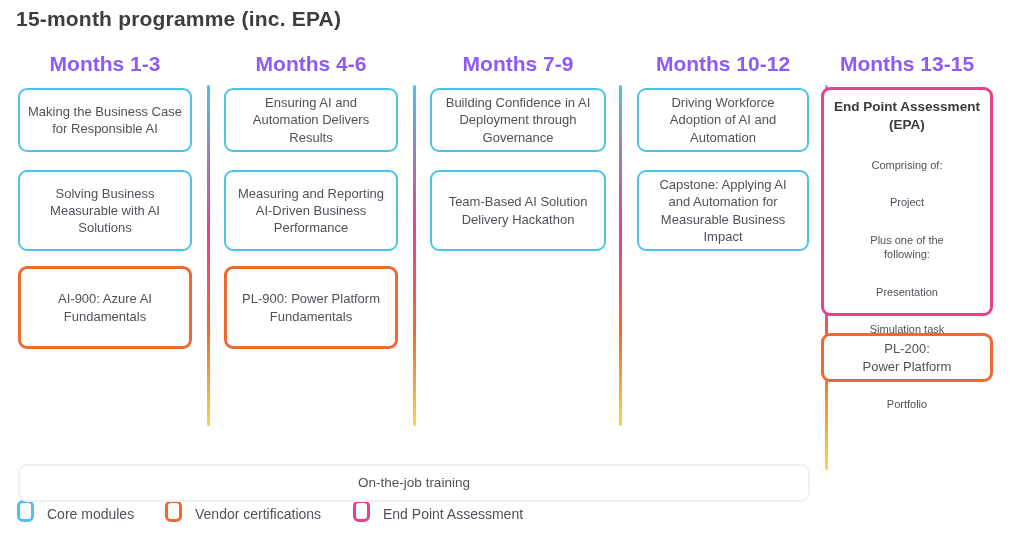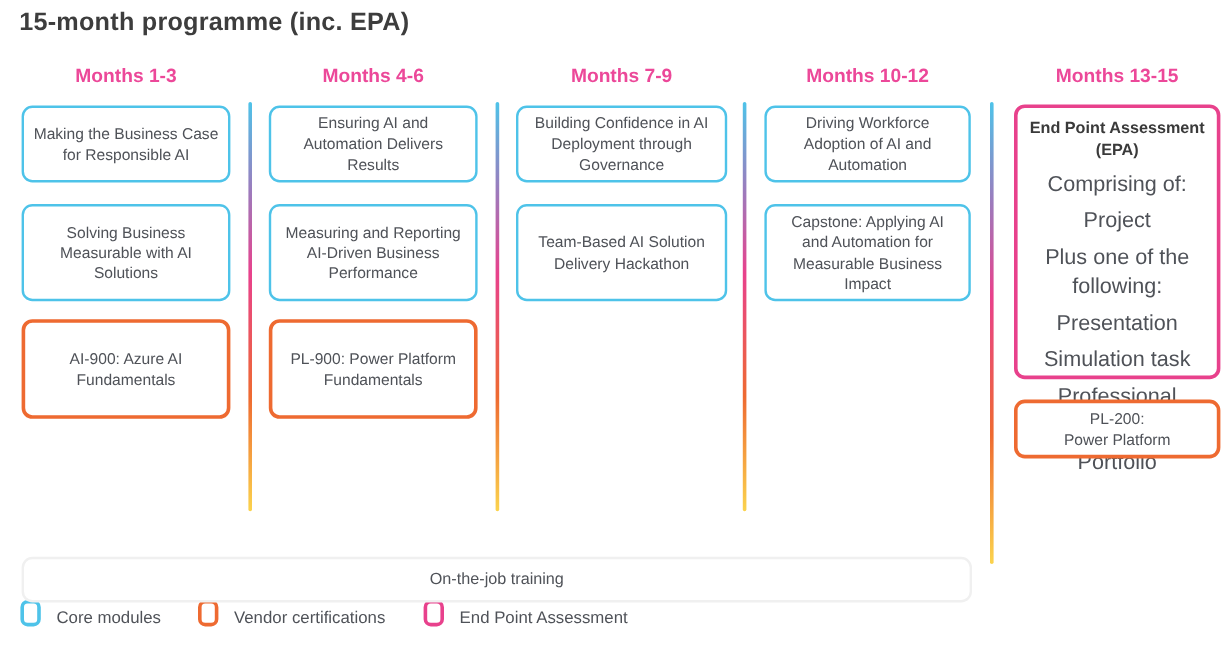--- a/index.html
+++ b/index.html
@@ -10,21 +10,21 @@
   }
   .abs { position: absolute; box-sizing: border-box; }
 
   .page-title {
     left: 16px; top: 7px; margin: 0;
     font-size: 21px; font-weight: bold; color: #3d3d3d; letter-spacing: 0.2px;
   }
 
   .col-header {
     top: 53px; height: 22px;
-    font-size: 16px; font-weight: bold; color: #ec4899;
+    font-size: 21px; font-weight: bold; color: #8b5cf6;
     text-align: center; line-height: 22px;
   }
 
   .divider {
     top: 85px; width: 3px; border-radius: 2px;
     background: linear-gradient(180deg,
       var(--core) 0%, #9d7abc 22%, var(--epa) 42%, var(--cert) 72%, var(--agentic) 100%);
     z-index: 1;
   }
   .divider.short { height: 341px; }
@@ -44,28 +44,28 @@
 
   .box.epa {
     border: 3px solid var(--epa);
     flex-direction: column; justify-content: flex-start;
     padding: 8px 6px 4px 6px;
   }
   .epa-title {
     font-weight: bold; font-size: 13.5px; color: #3a3a3a;
     white-space: pre-line; margin-bottom: 1px;
   }
-  .epa-item { margin-top: 7px; white-space: pre-line; font-size: 18px; }
+  .epa-item { margin-top: 23px; white-space: pre-line; font-size: 11px; }
 
   
   .c1 { left: 18px;  width: 174px; }
   .c2 { left: 224px; width: 174px; }
   .c3 { left: 430px; width: 176px; text-align: center; }
   .c4 { left: 637px; width: 172px; }
-  .c5 { left: 845px; width: 172px; }
+  .c5 { left: 821px; width: 172px; }
   .r1 { top: 88px;  height: 64px; }
   .r2 { top: 170px; height: 81px; }
   .r3 { top: 266px; height: 83px; }
   .epa-pos { top: 87px; height: 229px; }
   .pl200-pos { top: 333px; height: 49px; }
   .band { left: 18px; width: 792px; height: 38px; }
   .band-agentic-pos { top: 368px; }
   .band-ojt-pos { top: 428px; }
 
   

